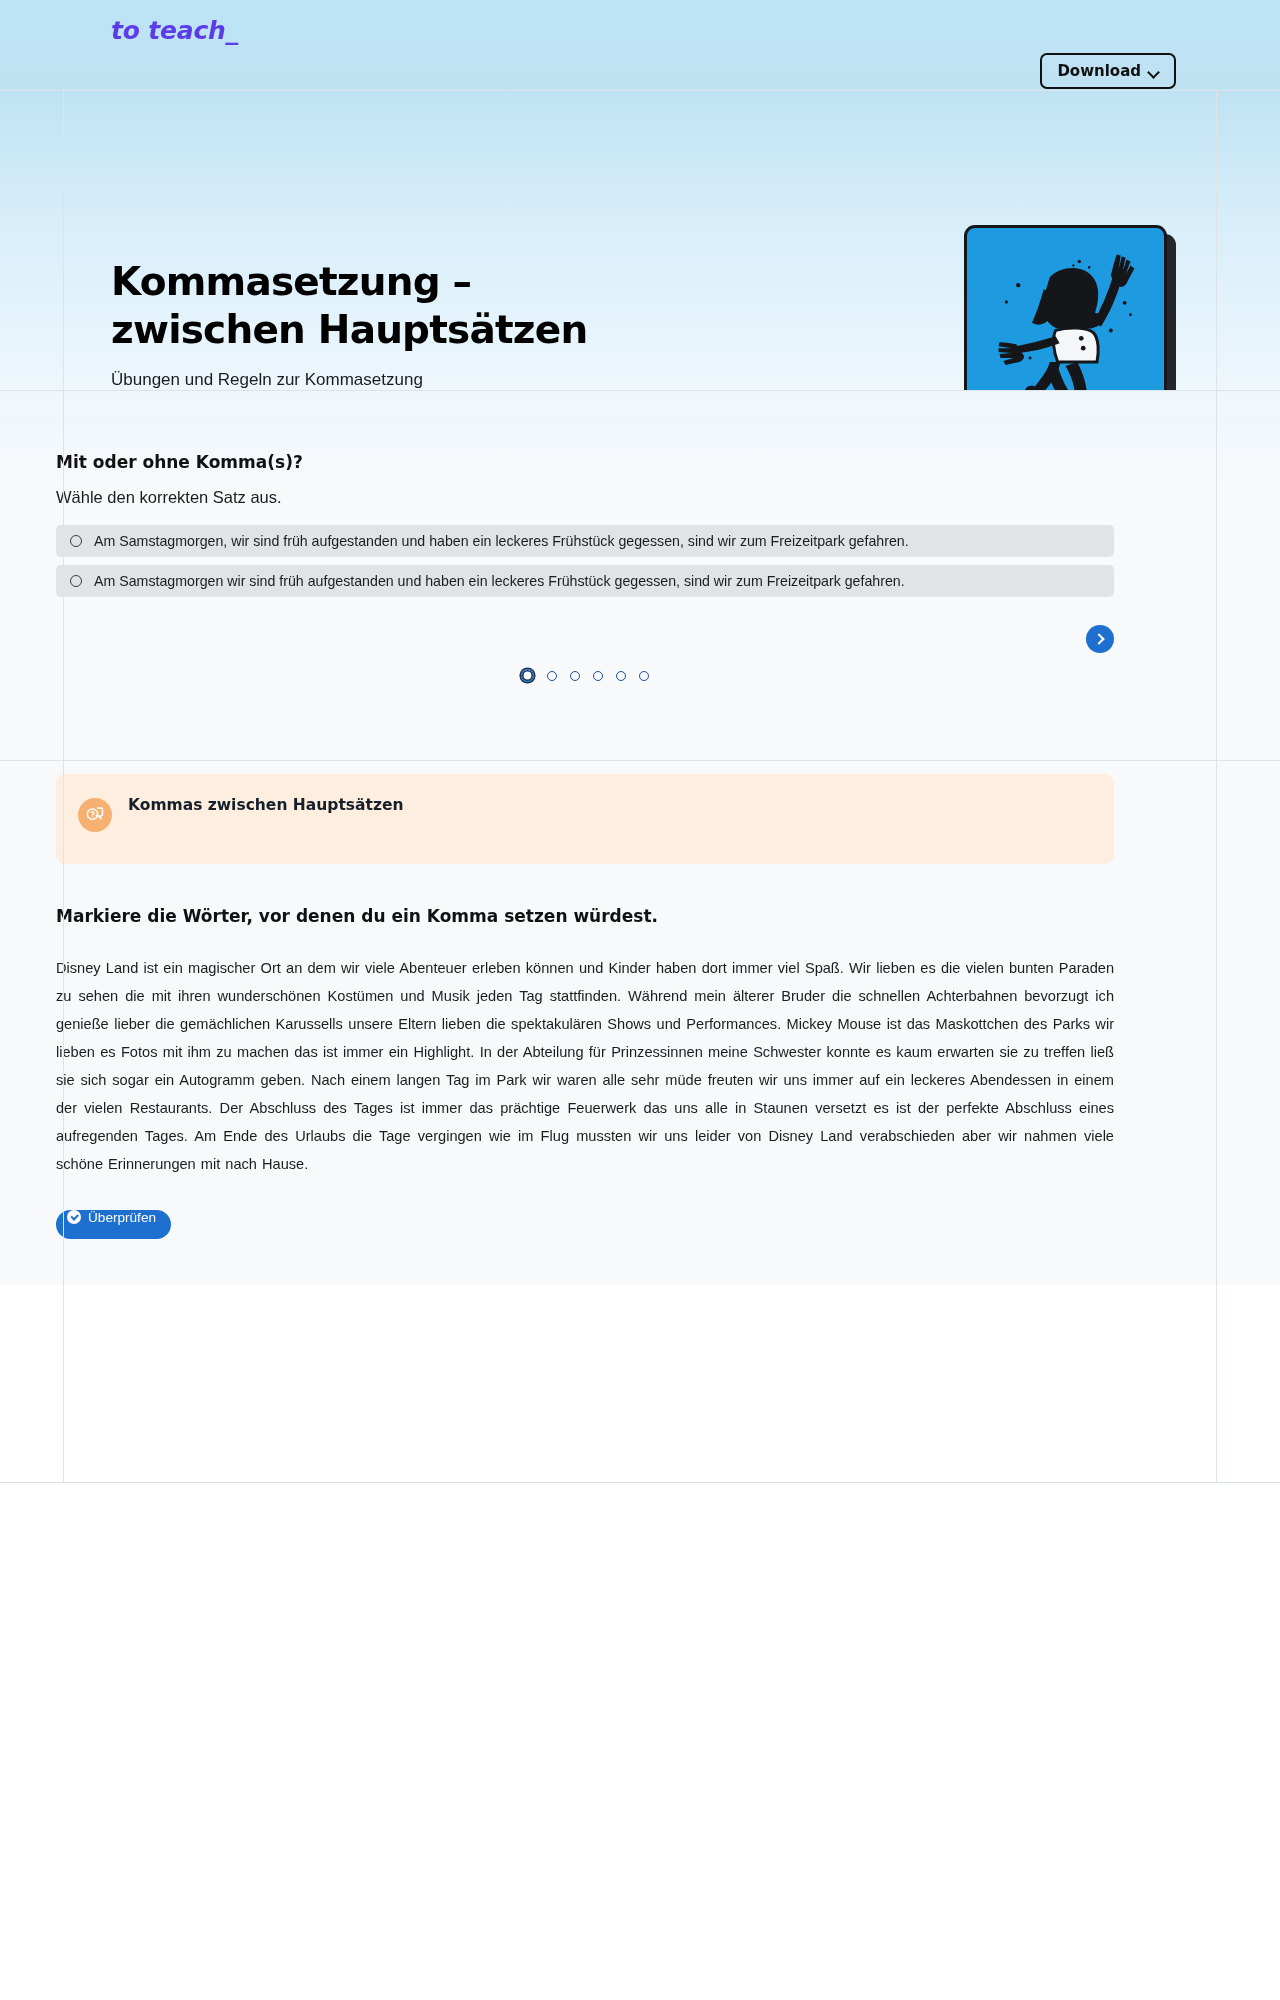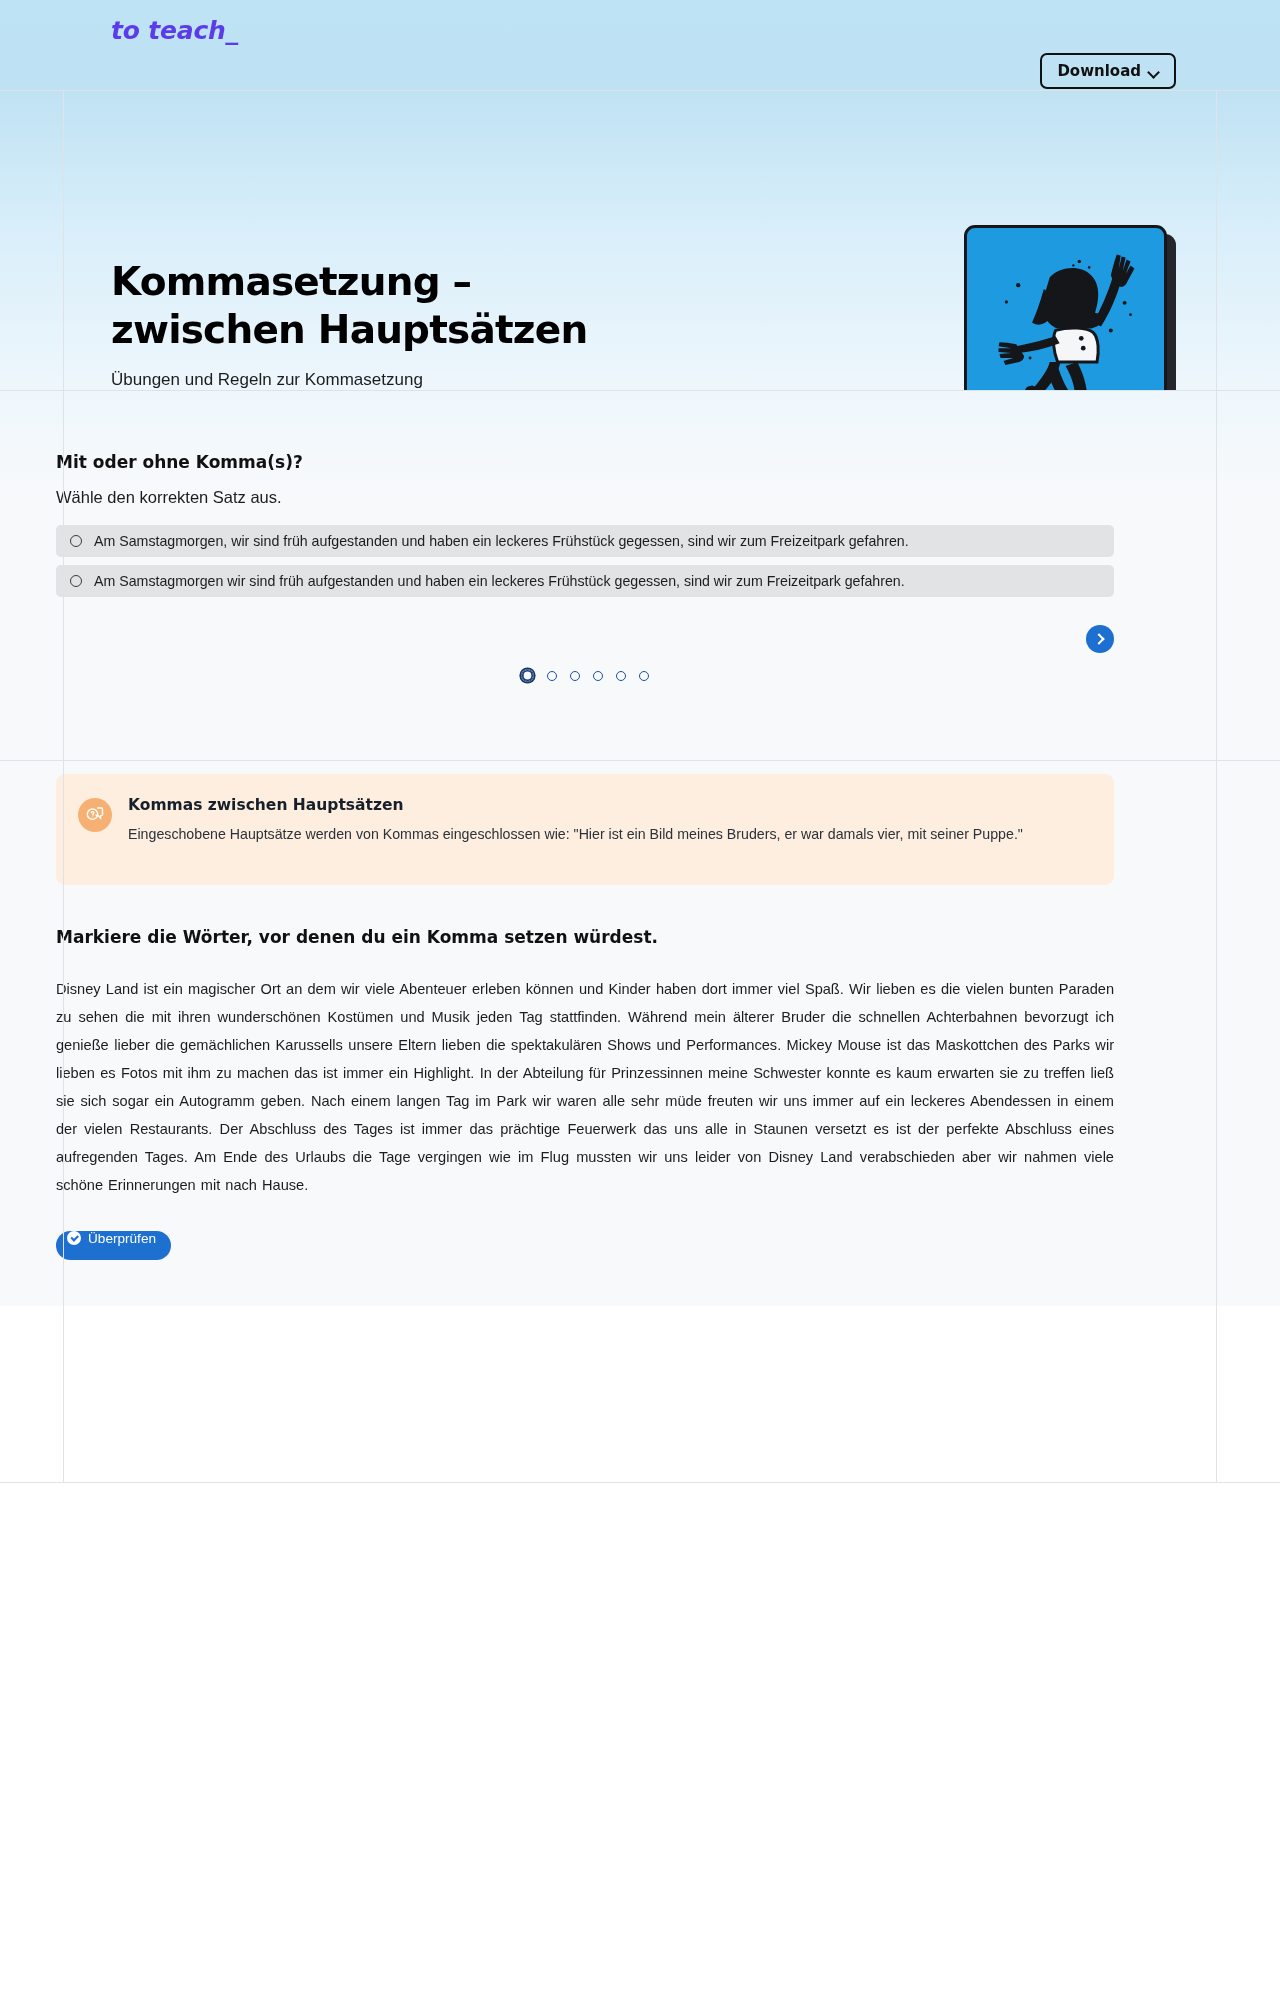--- a/index.html
+++ b/index.html
@@ -238,21 +238,21 @@
   
   .exercise {
     position: relative;
     background: #f7f9fb;
     padding: 36px 0 46px 0;
     z-index: 4;
   }
   .infobox {
     background: #fdeedf;
     border-radius: 9px;
-    padding: 22px 26px 40px 22px;
+    padding: 22px 26px 32px 22px;
     display: flex;
     gap: 16px;
     margin-bottom: 42px;
   }
   .info-icon {
     flex: 0 0 auto;
     width: 34px; height: 34px;
     border-radius: 50%;
     background: #f6b172;
     display: flex;
@@ -430,21 +430,20 @@
         <div class="info-icon">
           <svg width="20" height="20" viewBox="0 0 24 24" fill="none" stroke="#ffffff" stroke-width="1.7">
             <path d="M14.5 3.5h5.2a1.3 1.3 0 0 1 1.3 1.3v6.6a1.3 1.3 0 0 1-1.3 1.3h-1v3l-2.8-3h-1.4a1.3 1.3 0 0 1-1.3-1.3"></path>
             <circle cx="9" cy="11" r="6.2"></circle>
             <path d="M7.6 9.2a1.5 1.5 0 1 1 1.9 1.7v1" stroke-linecap="round"></path>
             <circle cx="9.3" cy="14.1" r="0.6" fill="#ffffff" stroke="none"></circle>
           </svg>
         </div>
         <div>
           <div class="info-title">Kommas zwischen Hauptsätzen</div>
-          <div class="info-p">Eingeschobene Hauptsätze werden von Kommas eingeschlossen wie: "Hier ist ein Bild meines Bruders, er war damals vier, mit seiner Puppe."</div>
         </div>
       </div>
 
       <div class="ex-h">Markiere die Wörter, vor denen du ein Komma setzen würdest.</div>
       <div class="ex-body">Disney Land ist ein magischer Ort an dem wir viele Abenteuer erleben können und Kinder haben dort immer viel Spaß. Wir lieben es die vielen bunten Paraden zu sehen die mit ihren wunderschönen Kostümen und Musik jeden Tag stattfinden. Während mein älterer Bruder die schnellen Achterbahnen bevorzugt ich genieße lieber die gemächlichen Karussells unsere Eltern lieben die spektakulären Shows und Performances. Mickey Mouse ist das Maskottchen des Parks wir lieben es Fotos mit ihm zu machen das ist immer ein Highlight. In der Abteilung für Prinzessinnen meine Schwester konnte es kaum erwarten sie zu treffen ließ sie sich sogar ein Autogramm geben. Nach einem langen Tag im Park wir waren alle sehr müde freuten wir uns immer auf ein leckeres Abendessen in einem der vielen Restaurants. Der Abschluss des Tages ist immer das prächtige Feuerwerk das uns alle in Staunen versetzt es ist der perfekte Abschluss eines aufregenden Tages. Am Ende des Urlaubs die Tage vergingen wie im Flug mussten wir uns leider von Disney Land verabschieden aber wir nahmen viele schöne Erinnerungen mit nach Hause.</div>
 
       <button class="check-btn">
         <span class="check-ic"></span>
         <span>Überprüfen</span>
       </button>

